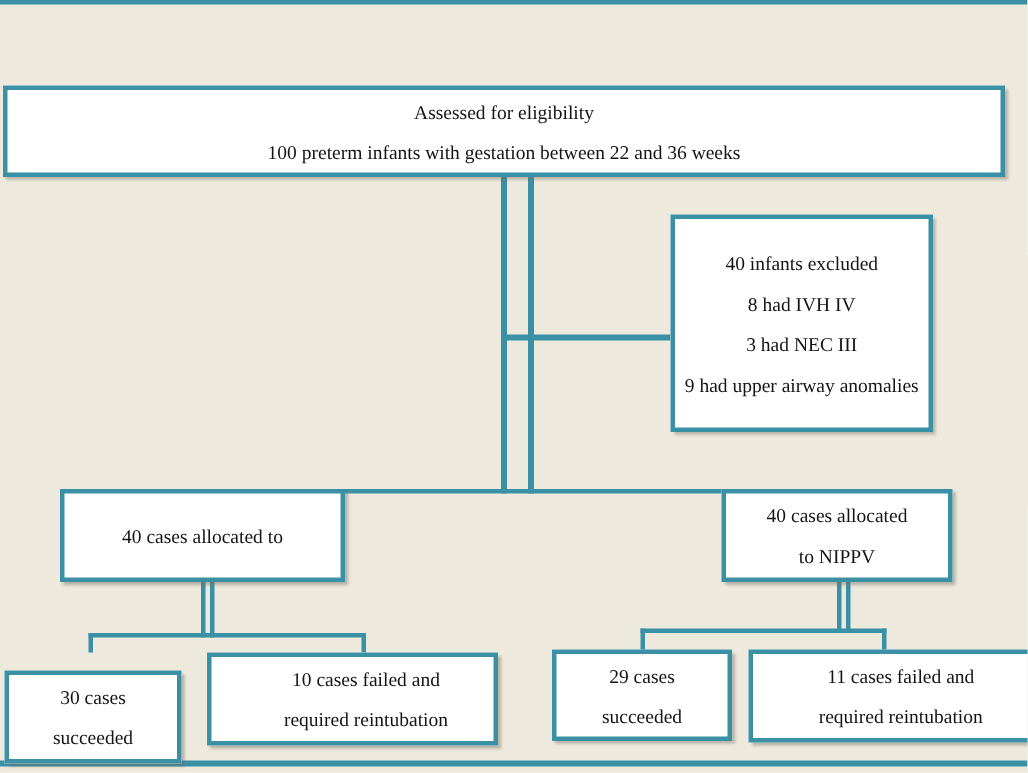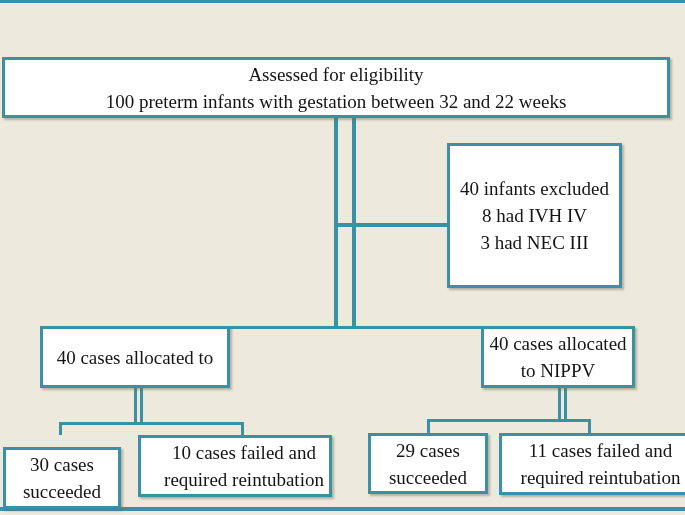--- a/index.html
+++ b/index.html
@@ -28,21 +28,21 @@
     position:absolute;
     box-sizing:border-box;
     background:#ffffff;
     border:3px solid var(--teal);
     box-shadow:2px 2px 2px rgba(110,108,95,0.45);
     display:flex;
     flex-direction:column;
     align-items:center;
     justify-content:center;
     text-align:left;
-    font-size:19px;
+    font-size:13px;
     line-height:27px;
     color:var(--ink);
   }
   .box .t{white-space:nowrap;}
   .box.excluded .t{
     line-height:21px;
     margin:3px 0;
   }
   .box.excluded .t.wrap{
     white-space:normal;
@@ -71,27 +71,28 @@
   <div class="line" style="left:241px;top:422px;width:3px;height:13px;"></div>
 
   <div class="line" style="left:558px;top:388px;width:3px;height:32px;"></div>
   <div class="line" style="left:564px;top:388px;width:3px;height:32px;"></div>
   <div class="line" style="left:427px;top:419px;width:164px;height:3px;"></div>
   <div class="line" style="left:427px;top:419px;width:3px;height:15px;"></div>
   <div class="line" style="left:588px;top:419px;width:3px;height:15px;"></div>
 
   <div class="box" style="left:2px;top:57px;width:668px;height:61px;">
     <div class="t">Assessed for eligibility</div>
-    <div class="t">100 preterm infants with gestation between 32 and 22 weeks</div>
+    <div class="t">100 preterm infants with gestation between 22 and 36 weeks</div>
   </div>
 
   <div class="box excluded" style="left:447px;top:143px;width:175px;height:145px;">
     <div class="t">40 infants excluded</div>
     <div class="t">8 had IVH IV</div>
     <div class="t">3 had NEC III</div>
+    <div class="t wrap">9 had upper airway anomalies</div>
   </div>
 
   <div class="box" style="left:40px;top:326px;width:190px;height:62px;">
     <div class="t">40 cases allocated to</div>
   </div>
 
   <div class="box" style="left:481px;top:326px;width:154px;height:62px;">
     <div class="t">40 cases allocated</div>
     <div class="t">to NIPPV</div>
   </div>

